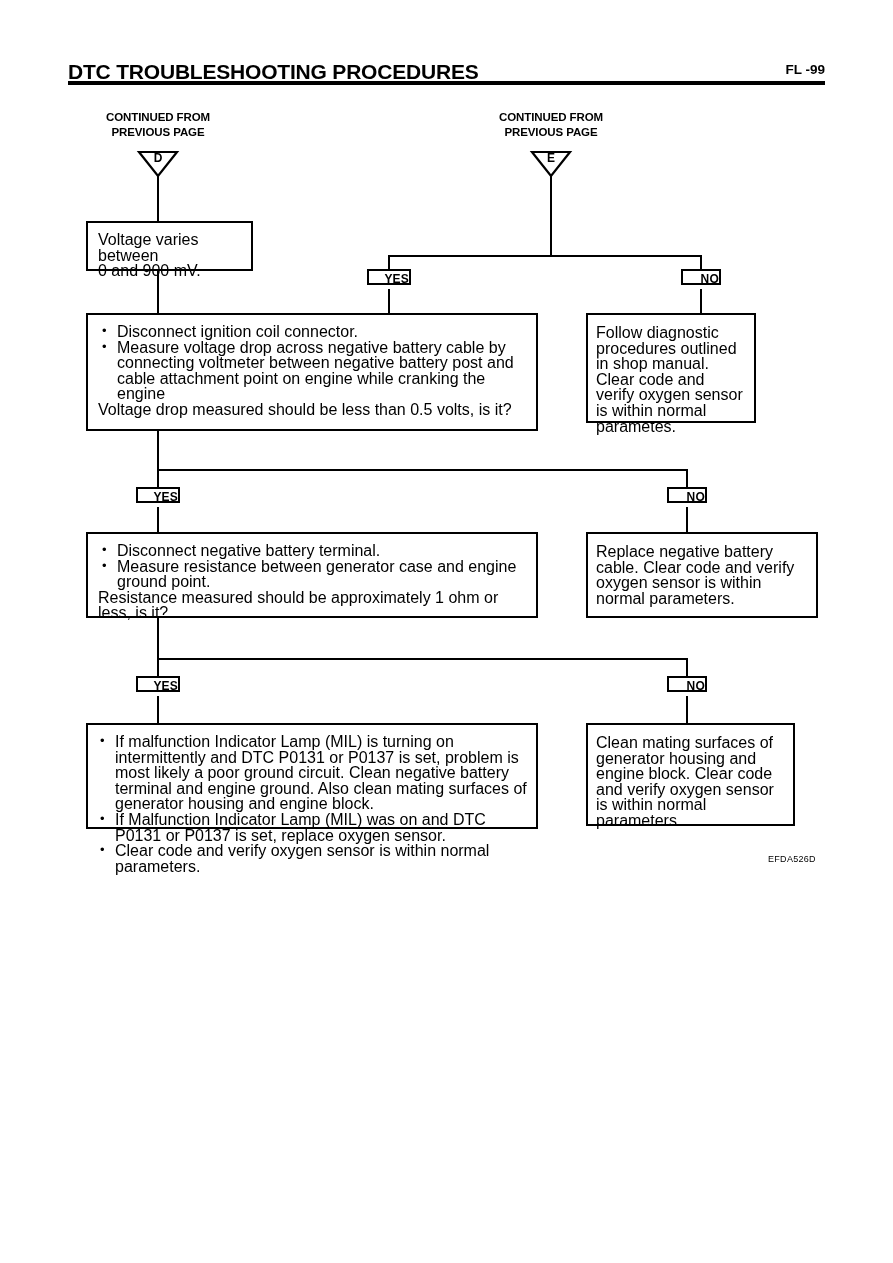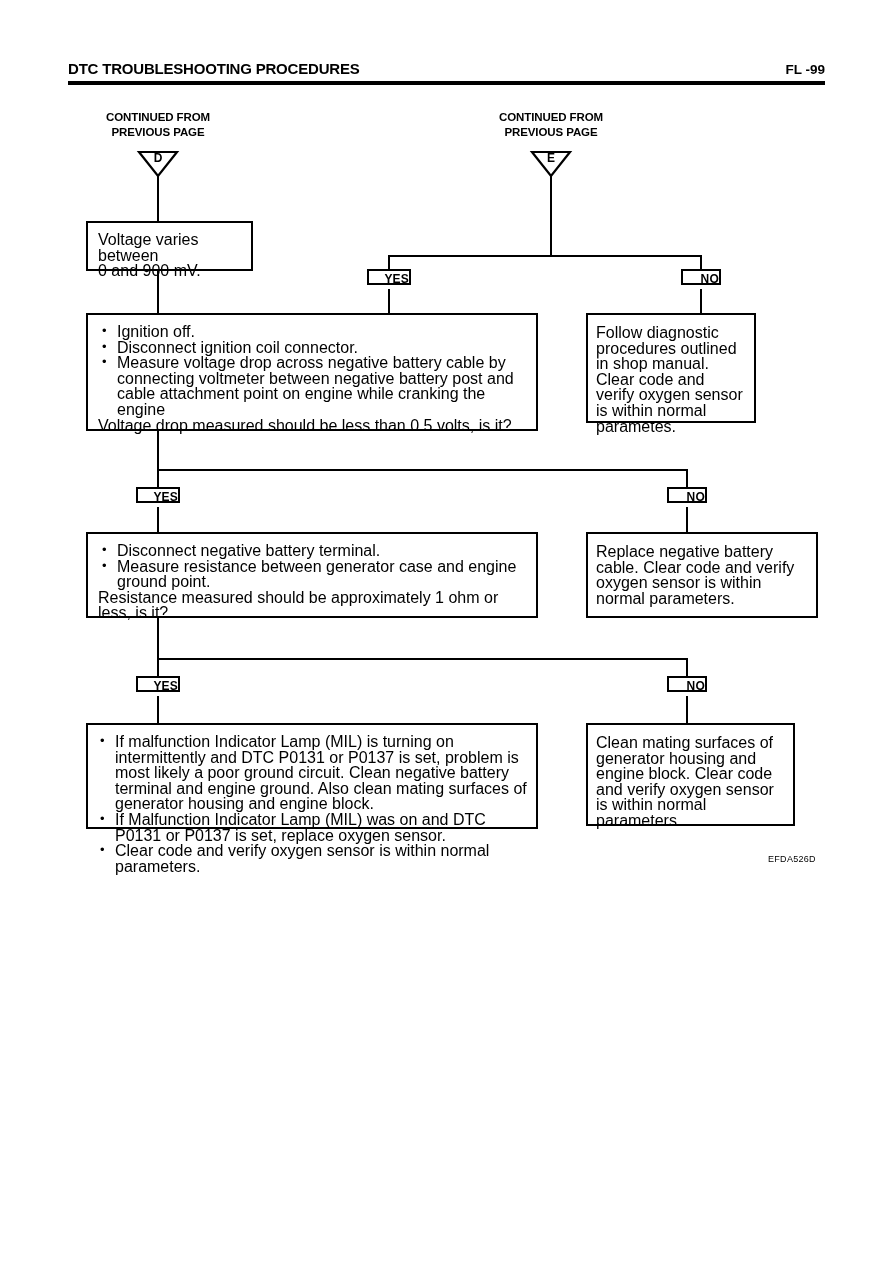--- a/index.html
+++ b/index.html
@@ -17,21 +17,21 @@
     height: 1263px;
     background: #ffffff;
     overflow: hidden;
   }
 
   
   .hdr-title {
     position: absolute;
     left: 68px;
     top: 60px;
-    font-size: 15px;
+    font-size: 21px;
     font-weight: bold;
     letter-spacing: -0.2px;
     white-space: nowrap;
   }
   .hdr-page {
     position: absolute;
     right: 68px;
     top: 62px;
     font-size: 13.5px;
     font-weight: bold;
@@ -196,21 +196,20 @@
   <div class="tag tag-no" style="left:681px; top:269px;">NO</div>
   <div class="vline" style="left:700px; top:289px; height:24px;"></div>
 
   <div class="box box-pad-a" style="left:86px; top:221px; width:167px; height:50px;">
     <p class="plain">Voltage varies between</p>
     <p class="plain">0 and 900 mV.</p>
   </div>
 
   <div class="box box-pad-a" style="left:86px; top:313px; width:452px; height:118px;">
     <ul>
-      <li>Ignition off.</li>
       <li>Disconnect ignition coil connector.</li>
       <li>Measure voltage drop across negative battery cable by connecting voltmeter between negative battery post and cable attachment point on engine while cranking the engine</li>
     </ul>
     <p class="plain">Voltage drop measured should be less than 0.5 volts, is it?</p>
   </div>
 
   <div class="box box-pad-b" style="left:586px; top:313px; width:170px; height:110px;">
     <p class="plain">Follow diagnostic procedures outlined in shop manual. Clear code and verify oxygen sensor is within normal parametes.</p>
   </div>
 

